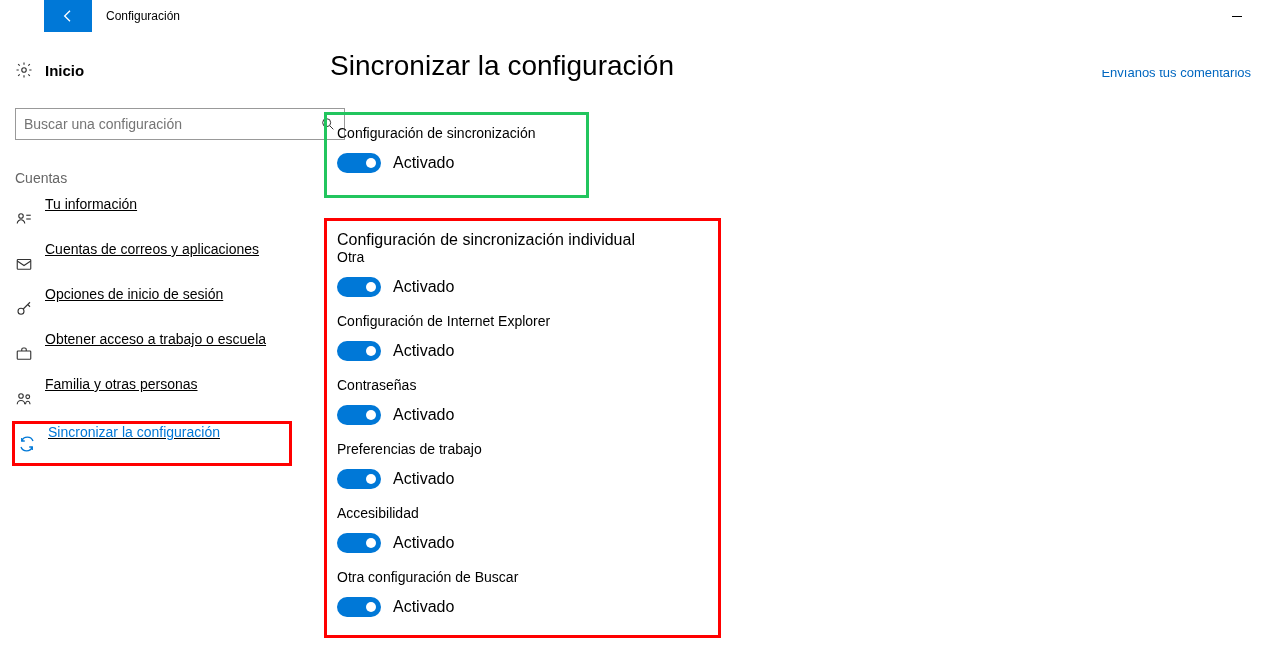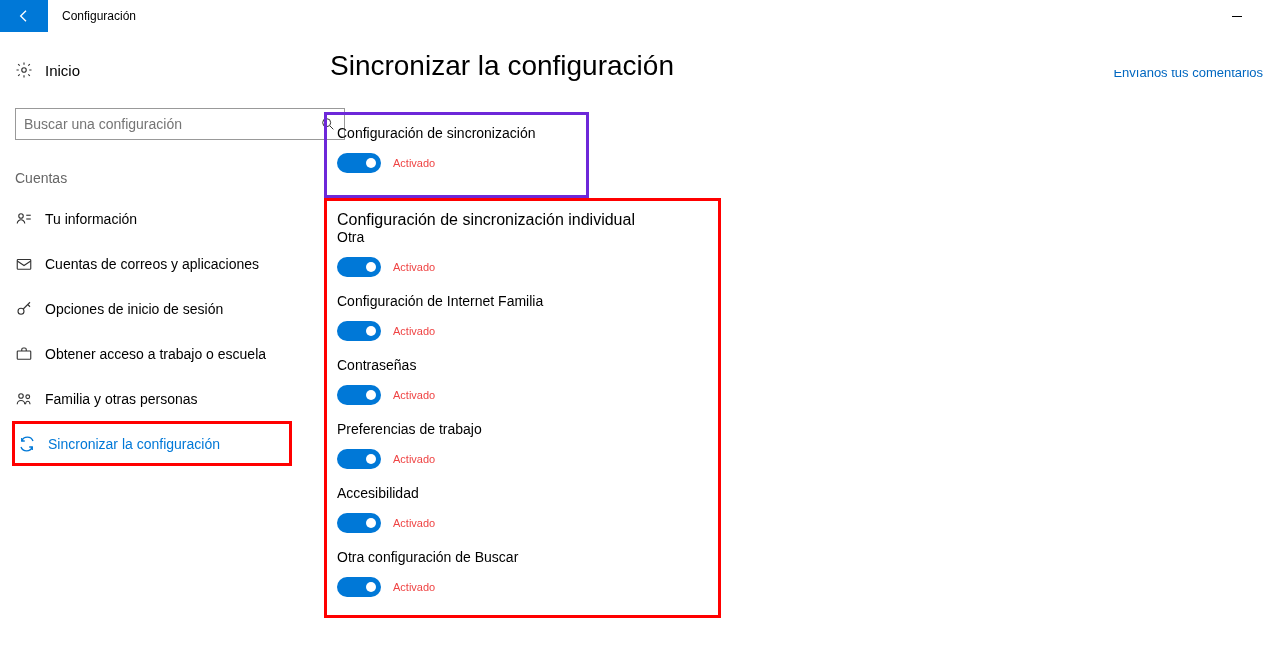--- a/index.html
+++ b/index.html
@@ -1,61 +1,61 @@
 <!DOCTYPE html>
 <html><head>
   <meta charset="utf-8">
   <style>
     * { margin: 0; padding: 0; box-sizing: border-box; font-family: "Segoe UI", Arial, sans-serif; }
     body { width: 1267px; height: 660px; background: #ffffff; overflow: hidden; position: relative; }
 
-    .titlebar { height: 32px; display: flex; align-items: center; }
+    .titlebar { height: 32px; display: flex; align-items: center; padding-left: 44px; }
     .back-btn { width: 48px; height: 32px; background: #0078d7; display: flex; align-items: center; justify-content: center; cursor: pointer; }
     .back-btn svg { width: 16px; height: 16px; fill: none; stroke: #fff; stroke-width: 2; }
     .app-title { margin-left: 14px; font-size: 12px; color: #000; }
     .minimize-btn { position: absolute; top: 0; right: 10px; height: 32px; width: 40px; display: flex; align-items: center; justify-content: center; cursor: pointer; }
     .minimize-btn div { width: 10px; height: 1px; background: #000; }
 
     .workspace { display: flex; padding-top: 18px; }
 
     .sidebar { width: 300px; padding-left: 15px; flex-shrink: 0; }
-    .home-row { display: flex; align-items: center; height: 40px; margin-bottom: 18px; cursor: pointer; }
+    .home-row { display: flex; align-items: center; height: 40px; margin-bottom: 18px; cursor: pointer; font-weight: bold; }
     .home-row .icon-slot { width: 30px; display:flex; align-items:center; }
     .home-row .lbl { font-size: 15px; color: #000; }
 
     .searchbox { height: 32px; width: 330px; border: 1px solid #999; background: #fff; display: flex; align-items: center; padding: 0 8px; margin-bottom: 30px; }
     .searchbox input { flex: 1; border: none; outline: none; font-size: 14px; color: #666; background: transparent; }
     .search-icon { width:16px; height:16px; }
 
     .section-label { font-size: 14px; color: #666; margin-bottom: 10px; }
 
     .nav { list-style: none; }
-    .nav li { display: flex; align-items: center; height: 45px; cursor: pointer; padding-right:10px; }
+    .nav li { display: flex; height: 45px; cursor: pointer; padding-right:10px;text-decoration:underline; }
     .nav li .icon-slot { width: 30px; display:flex; align-items:center;}
     .nav li .lbl { font-size: 14px; color: #000; }
     .nav li.active .lbl { color: #0078d7; }
     .nav li.active svg { stroke: #0078d7; }
     .highlight-box-nav { border: 3px solid #ff0000; width: 280px; margin-left:-3px; padding-left:3px;}
 
     .content { flex: 1; padding-left: 30px; padding-right: 30px; position: relative;}
     .page-title { font-size: 28px; font-weight: 300; color: #000; margin-bottom: 30px; }
 
     .setting-block { margin-bottom: 12px; }
     .setting-label { font-size: 14px; color: #000; margin-bottom: 12px; }
     .subsection-title { font-size: 16px; font-weight: 400; color: #000000; }
 
     .toggle-row { display: flex; align-items: center; margin-bottom: 16px; }
     .toggle { width: 44px; height: 20px; border-radius: 10px; background: #0078d7; position: relative; cursor: pointer; }
     .toggle .knob { width: 10px; height: 10px; background: #fff; border-radius: 50%; position: absolute; top: 5px; right: 5px; }
-    .toggle-state { margin-left: 12px; font-size: 11px; color: #ef4444; }
-
-    .highlight-red-1 { border: 3px solid #6d28d9; padding: 10px 10px 6px 10px; width: 265px; margin-left:-6px; }
+    .toggle-state { margin-left: 12px; font-size: 16px; color: #000000; }
+
+    .highlight-red-1 { border: 3px solid #22c55e; padding: 10px 10px 6px 10px; width: 265px; margin-left:-6px; margin-bottom: 20px;}
     .highlight-red-2 { border: 3px solid #ff0000; padding: 10px 10px 2px 10px; width: 397px; margin-left:-6px;}
 
-    .feedback-link { position: absolute; top: 20px; right: 4px; font-size: 13px; color: #0067c0; overflow:hidden; height:10px; display:flex; align-items:flex-end;}
+    .feedback-link { position: absolute; top: 20px; right: 16px; font-size: 13px; color: #0067c0; overflow:hidden; height:10px; display:flex; align-items:flex-end;}
     svg.stroke-icon { fill:none; stroke:#333; stroke-width:1.5;}
   </style>
 </head>
 <body>
 
 <div class="titlebar">
   <div class="back-btn">
     <svg viewBox="0 0 24 24">
         <path d="M15 4 L7 12 L15 20"></path>
       </svg>
@@ -174,21 +174,21 @@
         <div class="setting-label">Otra</div>
         <div class="toggle-row">
           <div class="toggle">
               <div class="knob"></div>
             </div>
           <div class="toggle-state">Activado</div>
         </div>
       </div>
 
       <div class="setting-block">
-        <div class="setting-label">Configuración de Internet Familia</div>
+        <div class="setting-label">Configuración de Internet Explorer</div>
         <div class="toggle-row">
           <div class="toggle">
               <div class="knob"></div>
             </div>
           <div class="toggle-state">Activado</div>
         </div>
       </div>
 
       <div class="setting-block">
         <div class="setting-label">Contraseñas</div>

